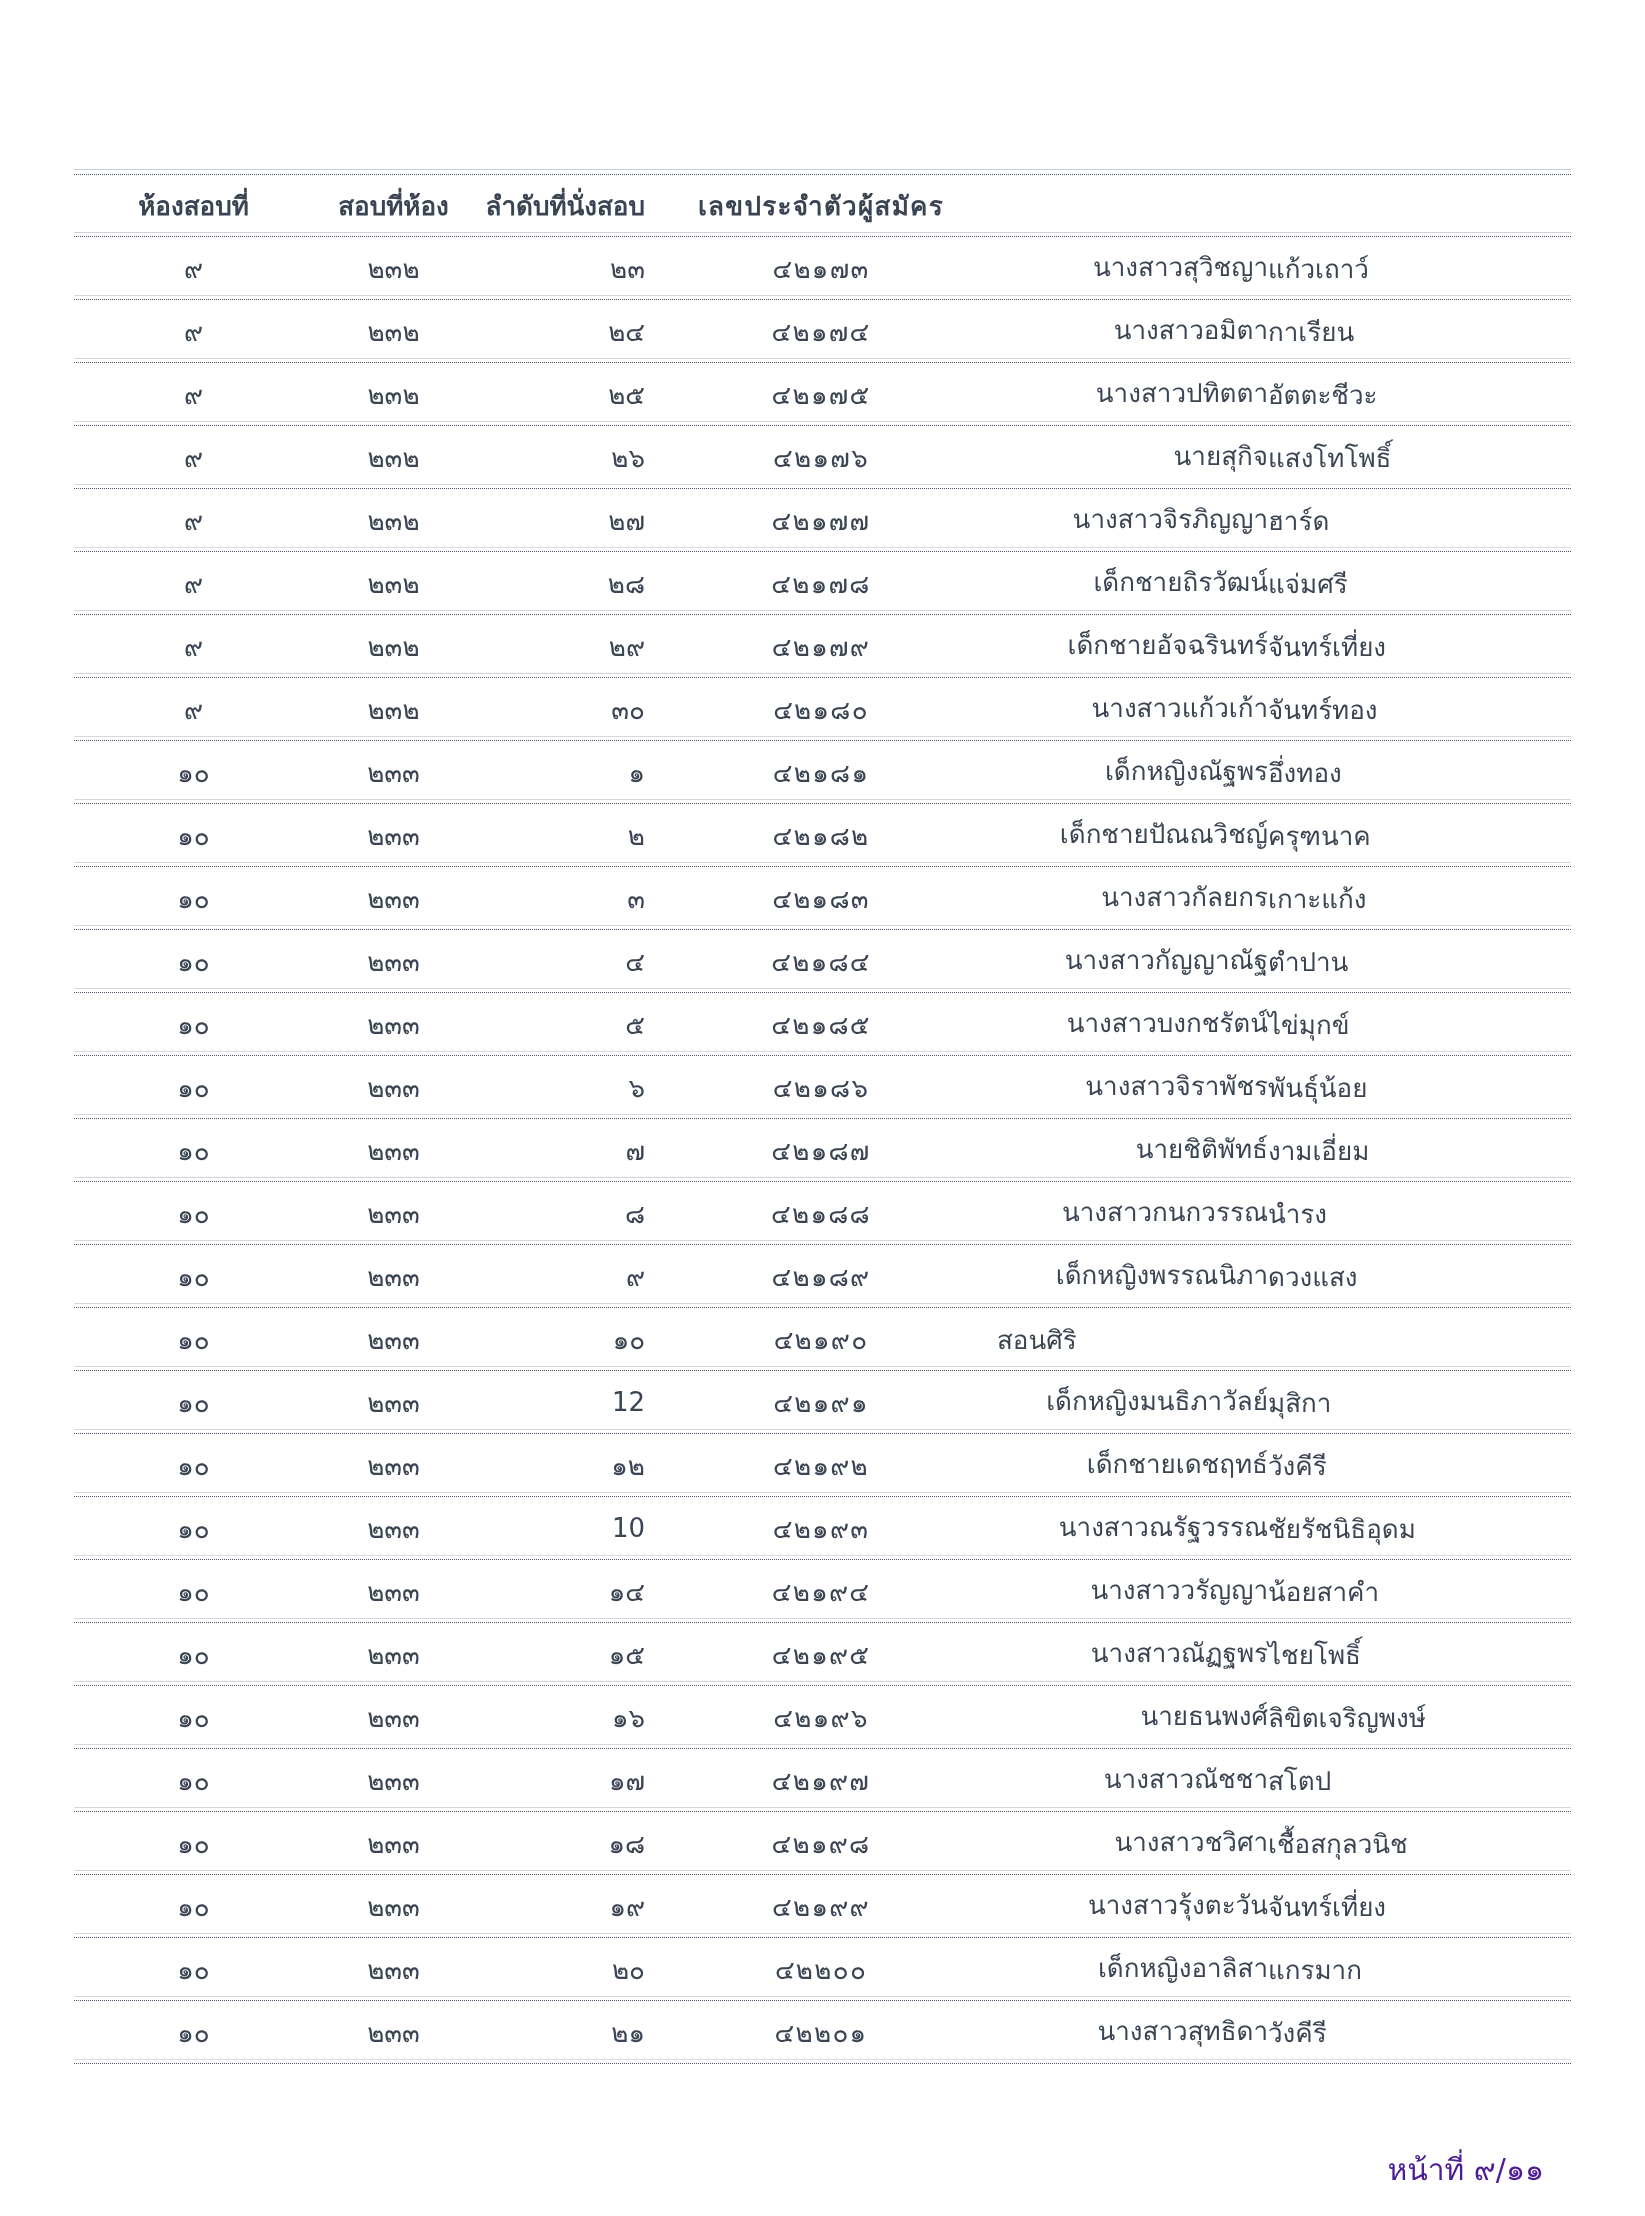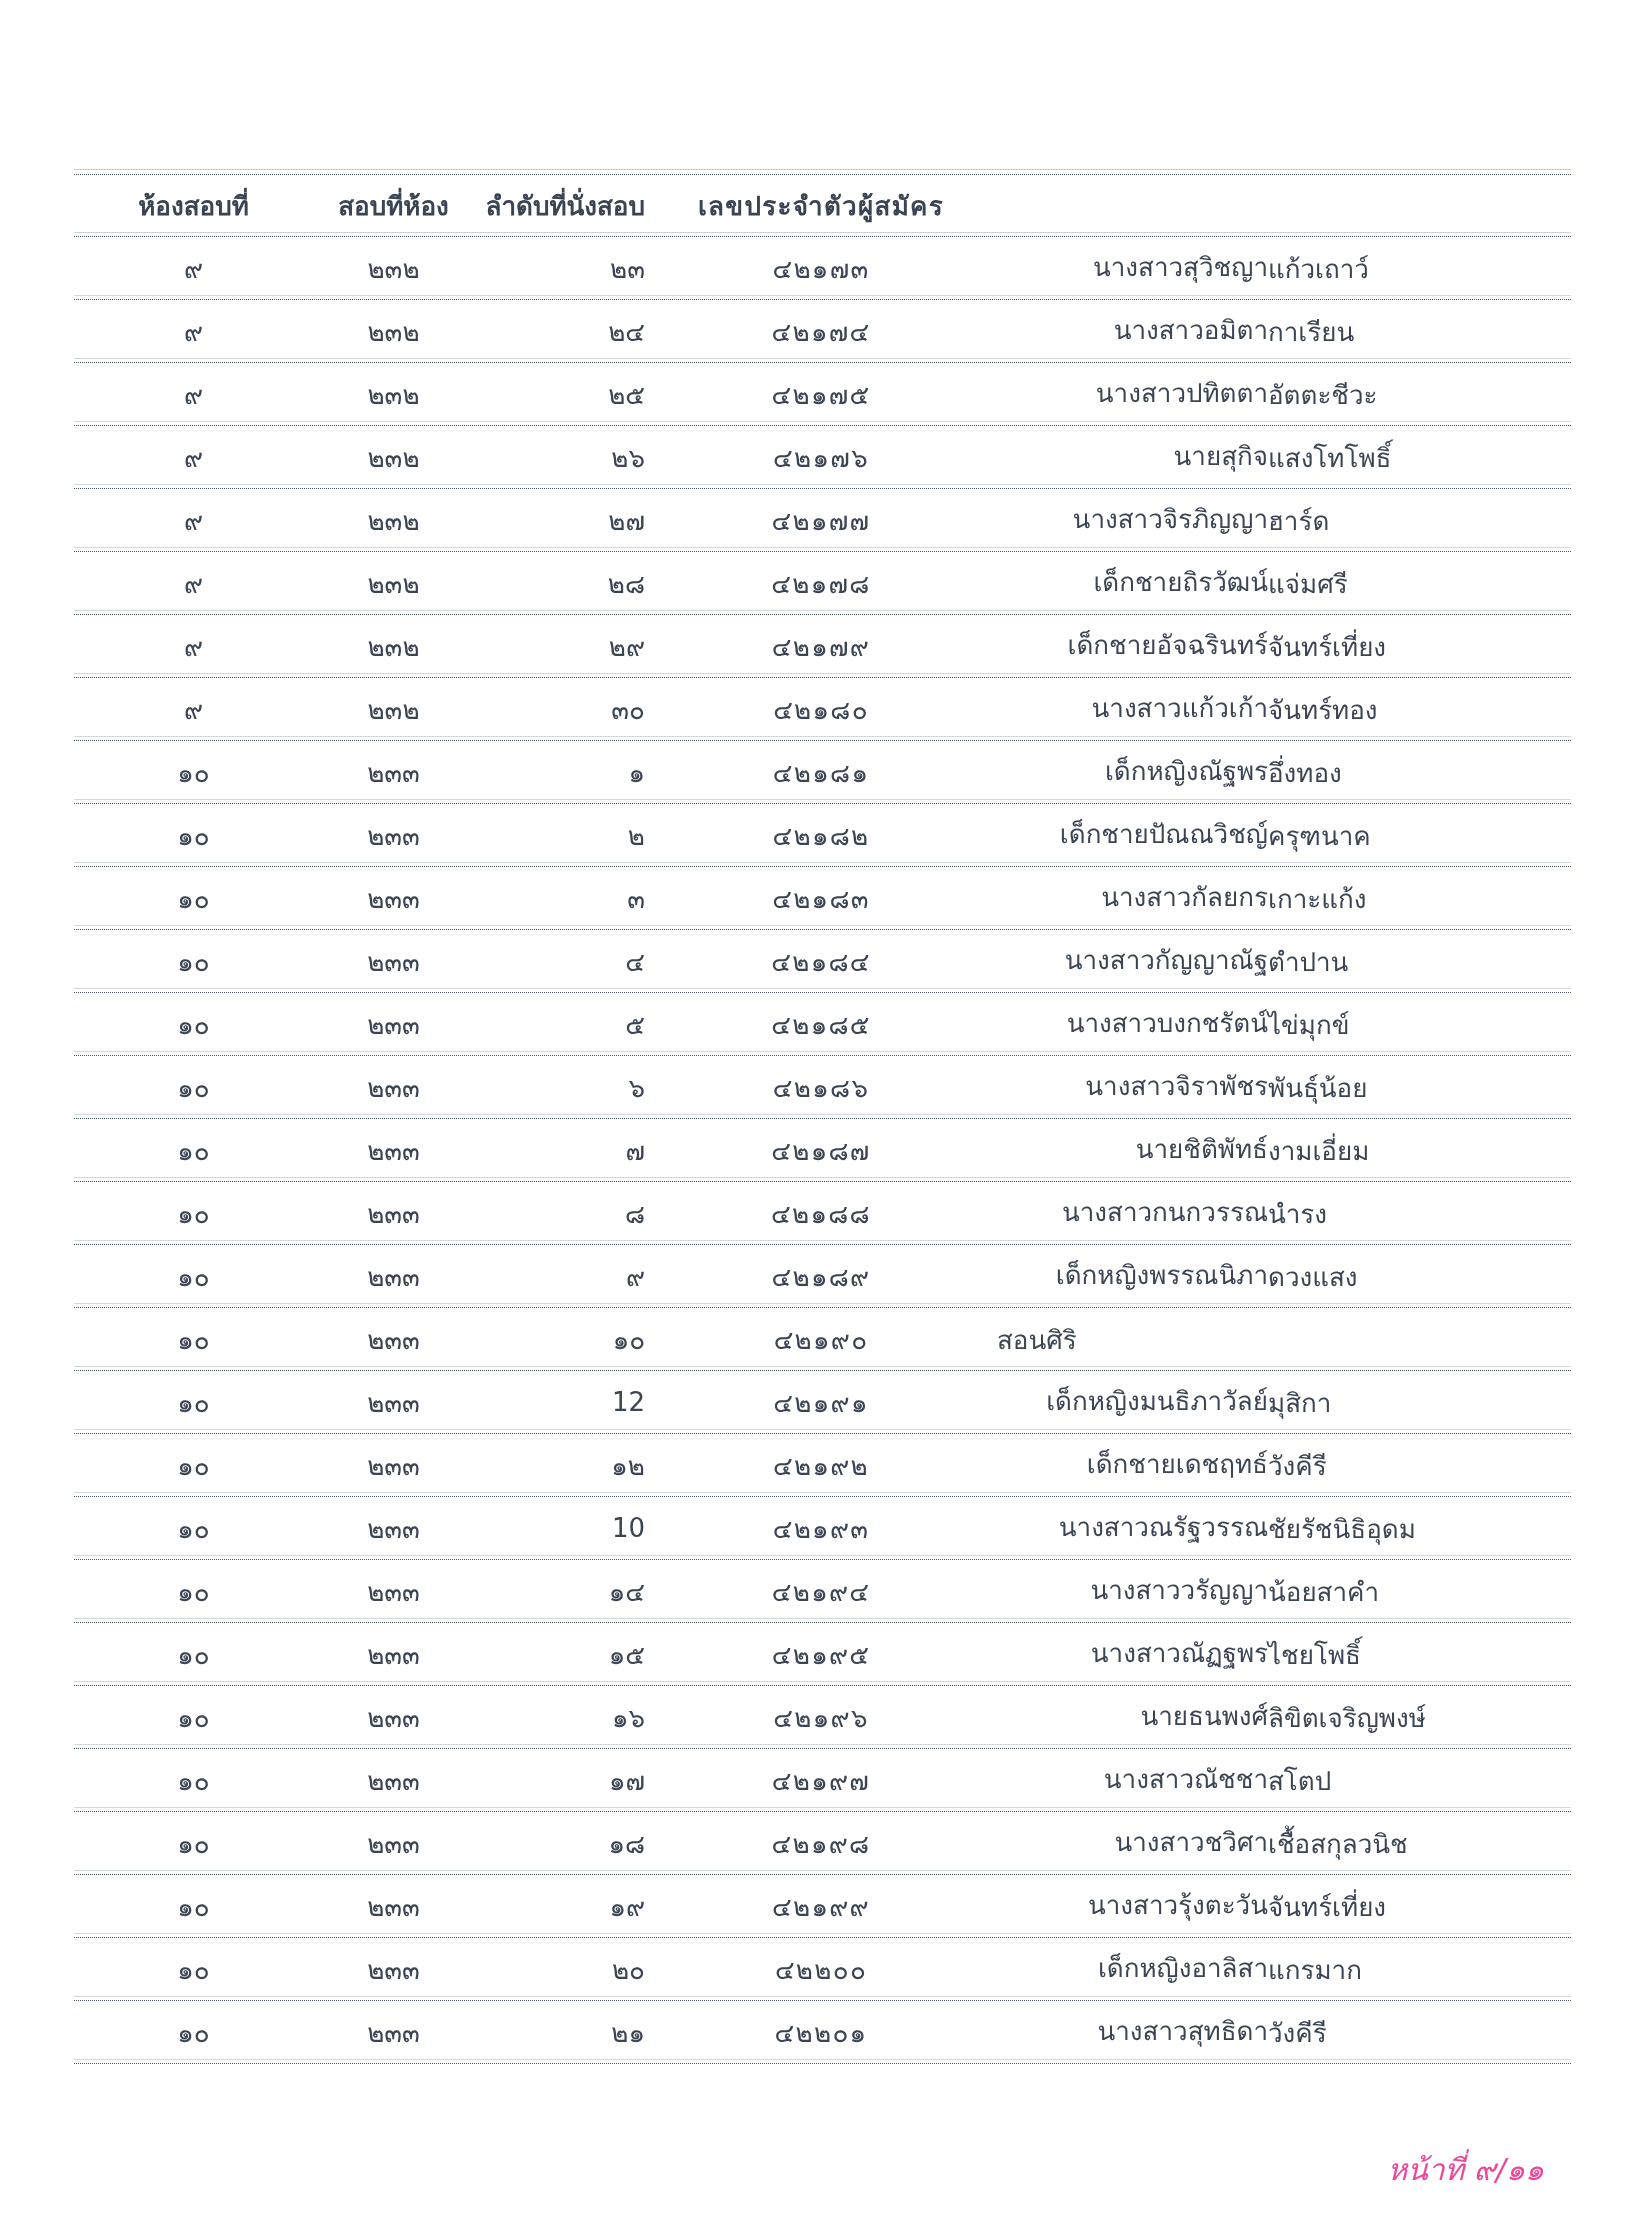--- a/index.html
+++ b/index.html
@@ -43,22 +43,22 @@
   }
   .c-room  {width:239px;text-align:center;flex:none;}
   .c-roomno{width:161px;text-align:center;flex:none;}
   .c-seat  {width:171px;text-align:right;flex:none;}
   .c-id    {width:352px;text-align:center;flex:none;letter-spacing:1.3px;}
   .c-fname {width:271px;text-align:right;flex:none;white-space:pre-line;line-height:1.3;}
   .c-lname {flex:1;text-align:left;}
   .c-namespan{flex:1;text-align:center;}
   .page-footer{
     position:absolute;right:101px;bottom:23px;
-    font-size:30px;font-style:italic;
-    color:#ec4899;
+    font-size:30px;
+    color:#4c1d95;
   }
 </style>
 </head>
 <body>
 
 <div class="doc-table">
   <div class="header-row">
     <div class="c-room">ห้องสอบที่</div>
     <div class="c-roomno">สอบที่ห้อง</div>
     <div class="c-seat">ลำดับที่นั่งสอบ</div>

